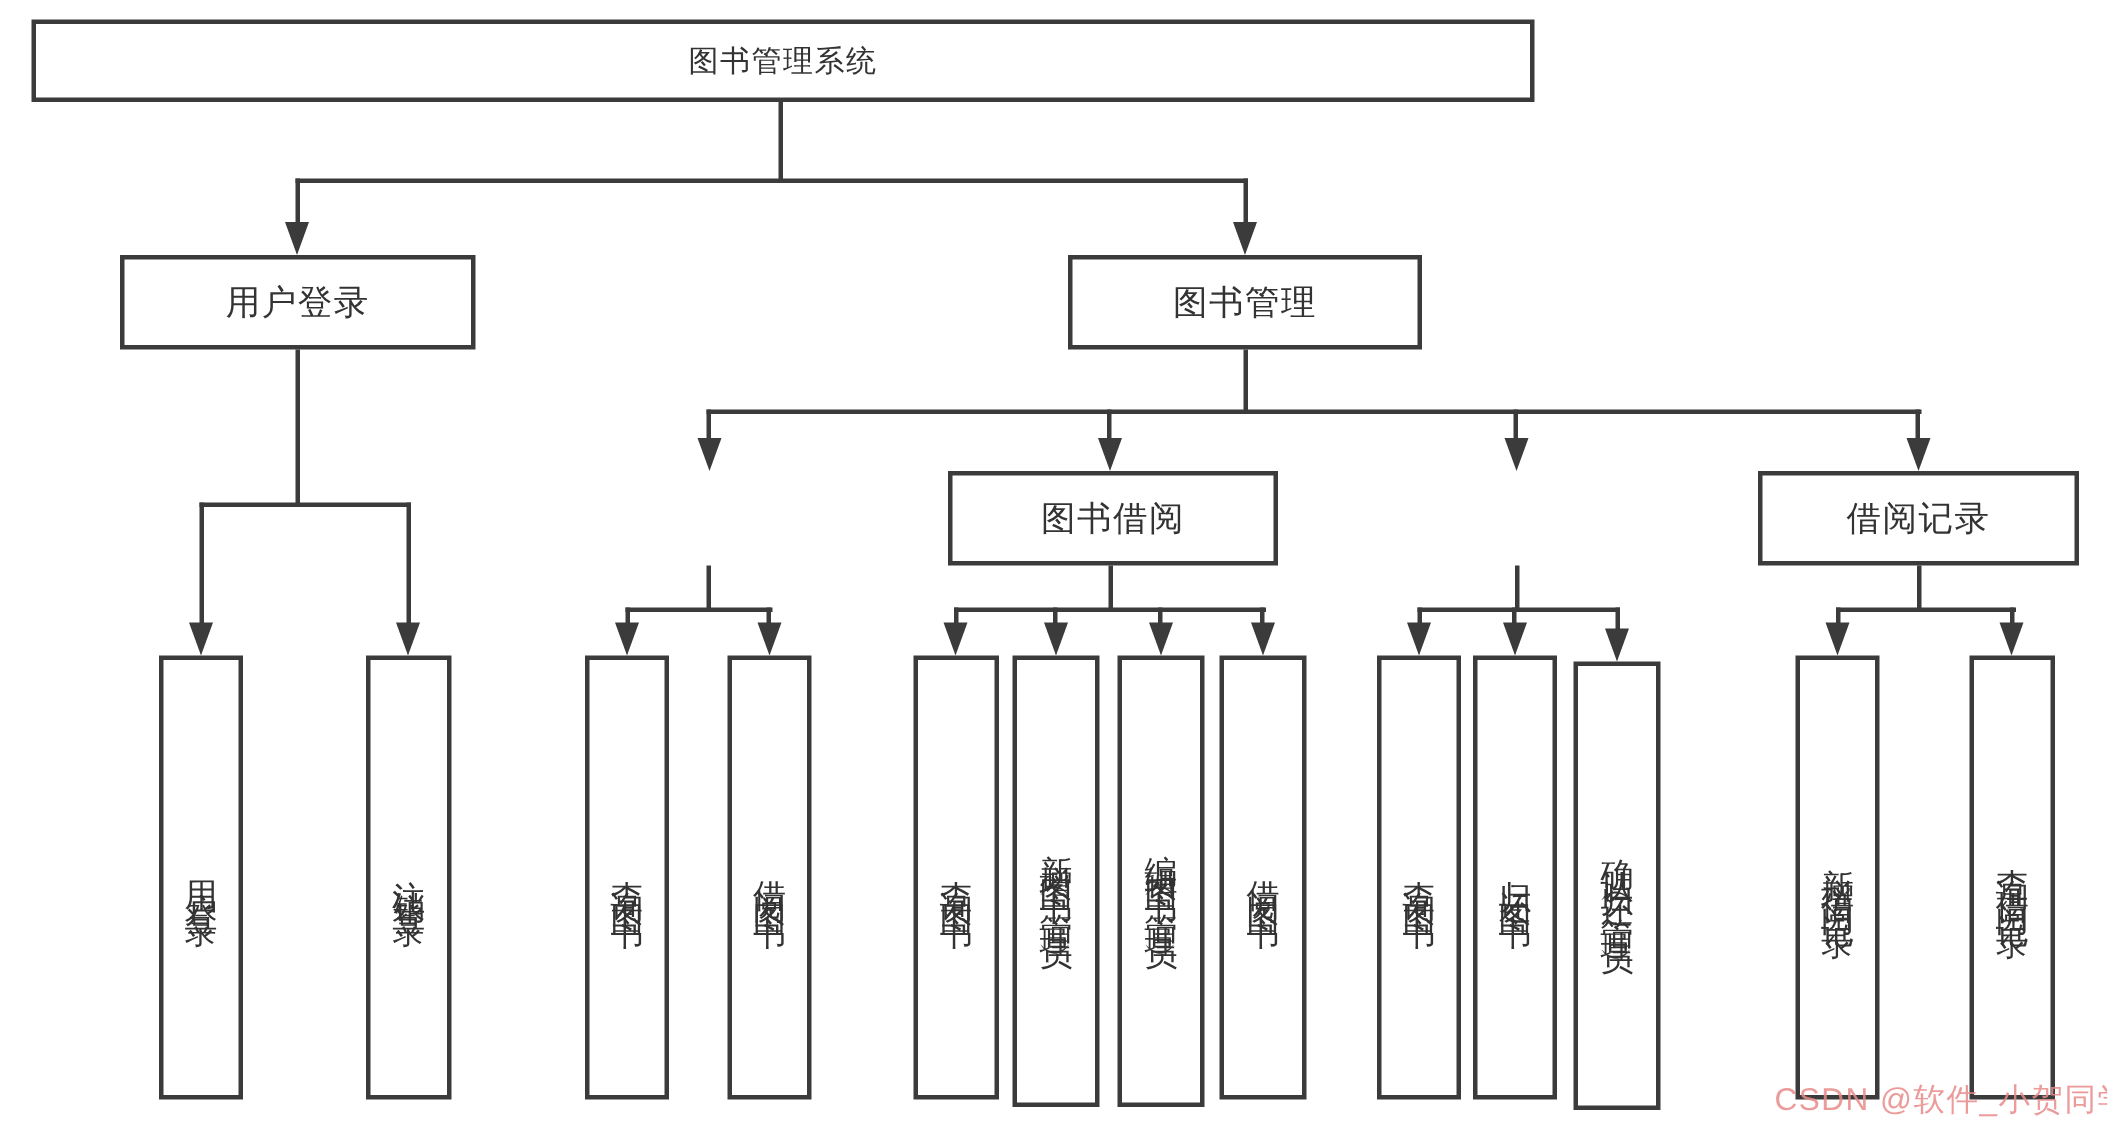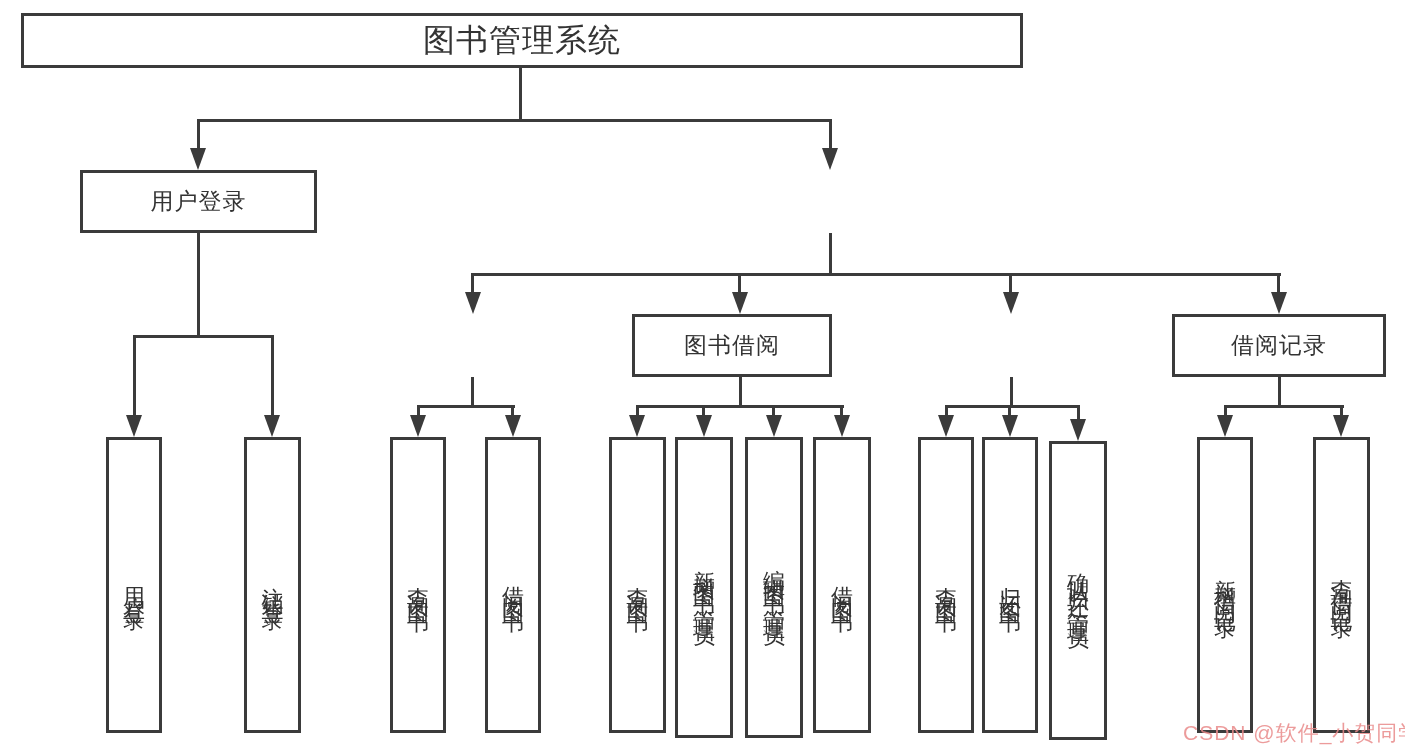--- a/index.html
+++ b/index.html
@@ -22,21 +22,21 @@
     box-sizing:border-box;
     background:#ffffff;
     border:3px solid var(--line);
     display:flex;
     align-items:center;
     justify-content:center;
     font-size:23px;
     letter-spacing:1px;
     white-space:nowrap;
   }
-  .hbox.root{font-size:32px;}
+  .hbox.root{font-size:20px;}
   
   .vbox{
     position:absolute;
     box-sizing:border-box;
     top:437px;
     height:296px;
     width:57px;
     background:#ffffff;
     border:3px solid var(--line);
     display:flex;
@@ -80,23 +80,26 @@
 <div id="canvas">
 
   <div class="hbox root" style="left:21px;top:13px;width:1002px;height:55px;">
       <span>图书管理系统</span>
     </div>
 
   <div class="hbox" style="left:80px;top:170px;width:237px;height:63px;">
       <span>用户登录</span>
     </div>
 
-
-
-  <div class="hbox" style="left:632px;top:314px;width:200px;height:63px;">
+  <div class="hbox" style="left:712px;top:170px;width:236px;height:63px;">
+      <span>图书管理</span>
+    </div>
+
+
+  <div class="hbox" style="left:632px;top:314px;width:220px;height:63px;">
       <span>图书借阅</span>
     </div>
 
 
   <div class="hbox" style="left:1172px;top:314px;width:214px;height:63px;">
       <span>借阅记录</span>
     </div>
 
   <div class="vbox" style="left:106px;width:56px;">
       <span>用户登录</span>

